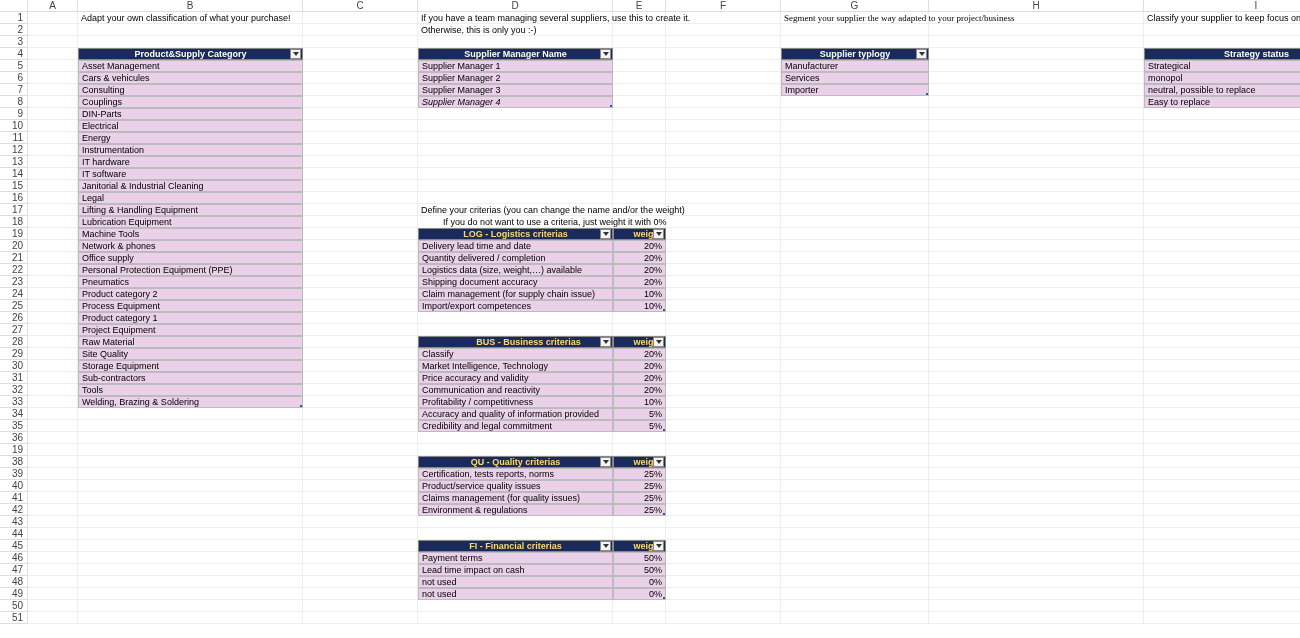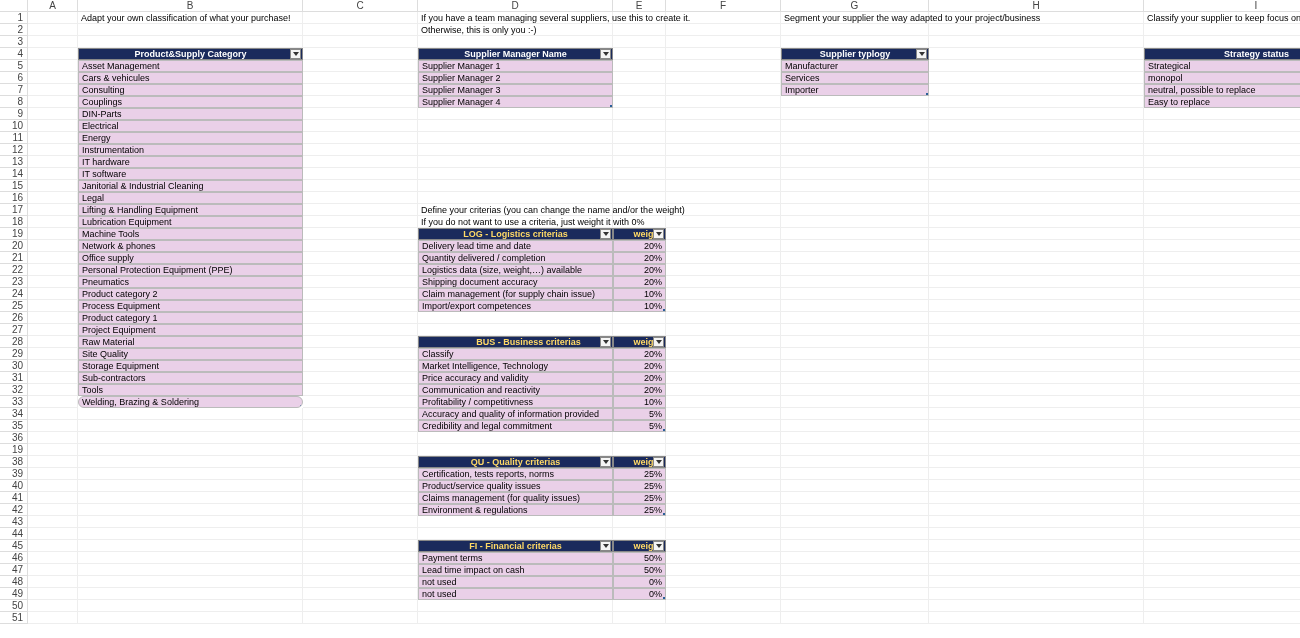--- a/index.html
+++ b/index.html
@@ -88,21 +88,21 @@
     <div class="colhead">G</div>
     <div class="colhead">H</div>
     <div class="colhead">I</div>
     <div class="rowhead">1</div>
     <div class="cell"></div>
     <div class="cell" style="overflow: visible; z-index: 2; position: relative;">Adapt your own classification of what your purchase!</div>
     <div class="cell"></div>
     <div class="cell" style="overflow: visible; z-index: 2; position: relative;">If you have a team managing several suppliers, use this to create it.</div>
     <div class="cell"></div>
     <div class="cell"></div>
-    <div class="cell" style="overflow: visible; z-index: 2; position: relative;">Segment your supplier the way adapted to your project/business</div>
+    <div class="cell" style="overflow: visible; z-index: 2; position: relative; font-family: Liberation Serif, serif;">Segment your supplier the way adapted to your project/business</div>
     <div class="cell"></div>
     <div class="cell" style="overflow: visible; z-index: 2; position: relative;">Classify your supplier to keep focus on what matters</div>
     <div class="rowhead">2</div>
     <div class="cell"></div>
     <div class="cell"></div>
     <div class="cell"></div>
     <div class="cell" style="overflow: visible; z-index: 2; position: relative;">Otherwise, this is only you :-)</div>
     <div class="cell"></div>
     <div class="cell"></div>
     <div class="cell"></div>
@@ -155,21 +155,21 @@
     <div class="cell lilac">Supplier Manager 3</div>
     <div class="cell"></div>
     <div class="cell"></div>
     <div class="cell lilac" style="position: relative; text-align: center;">Importer<span class="resize-dot"></span></div>
     <div class="cell"></div>
     <div class="cell lilac">neutral, possible to replace</div>
     <div class="rowhead">8</div>
     <div class="cell"></div>
     <div class="cell lilac">Couplings</div>
     <div class="cell"></div>
-    <div class="cell lilac" style="position: relative;">Supplier Manager 4<span class="resize-dot"></span></div>
+    <div class="cell lilac" style="position: relative; font-style: italic;">Supplier Manager 4<span class="resize-dot"></span></div>
     <div class="cell"></div>
     <div class="cell"></div>
     <div class="cell"></div>
     <div class="cell"></div>
     <div class="cell lilac">Easy to replace</div>
     <div class="rowhead">9</div>
     <div class="cell"></div>
     <div class="cell lilac">DIN-Parts</div>
     <div class="cell"></div>
     <div class="cell"></div>
@@ -255,21 +255,21 @@
     <div class="cell" style="overflow: visible; z-index: 2; position: relative;">Define your criterias (you can change the name and/or the weight)</div>
     <div class="cell"></div>
     <div class="cell"></div>
     <div class="cell"></div>
     <div class="cell"></div>
     <div class="cell"></div>
     <div class="rowhead">18</div>
     <div class="cell"></div>
     <div class="cell lilac">Lubrication Equipment</div>
     <div class="cell"></div>
-    <div class="cell" style="overflow: visible; z-index: 2; position: relative;">If you do not want to use a criteria, just weight it with 0%</div>
+    <div class="cell" style="overflow: visible; z-index: 2; position: relative; margin-left: 22px;">If you do not want to use a criteria, just weight it with 0%</div>
     <div class="cell"></div>
     <div class="cell"></div>
     <div class="cell"></div>
     <div class="cell"></div>
     <div class="cell"></div>
     <div class="rowhead">19</div>
     <div class="cell"></div>
     <div class="cell lilac">Machine Tools</div>
     <div class="cell"></div>
     <div class="cell header-navy yellow" style="position: relative;">LOG - Logistics criterias<span class="filter-btn"></span></div>
@@ -403,21 +403,21 @@
     <div class="cell lilac">Tools</div>
     <div class="cell"></div>
     <div class="cell lilac">Communication and reactivity</div>
     <div class="cell lilac right">20%</div>
     <div class="cell"></div>
     <div class="cell"></div>
     <div class="cell"></div>
     <div class="cell"></div>
     <div class="rowhead">33</div>
     <div class="cell"></div>
-    <div class="cell lilac" style="position: relative; border-radius: 6px;">Welding, Brazing &amp; Soldering<span class="resize-dot"></span></div>
+    <div class="cell lilac" style="position: relative;">Welding, Brazing &amp; Soldering<span class="resize-dot"></span></div>
     <div class="cell"></div>
     <div class="cell lilac">Profitability / competitivness</div>
     <div class="cell lilac right">10%</div>
     <div class="cell"></div>
     <div class="cell"></div>
     <div class="cell"></div>
     <div class="cell"></div>
     <div class="rowhead">34</div>
     <div class="cell"></div>
     <div class="cell"></div>

